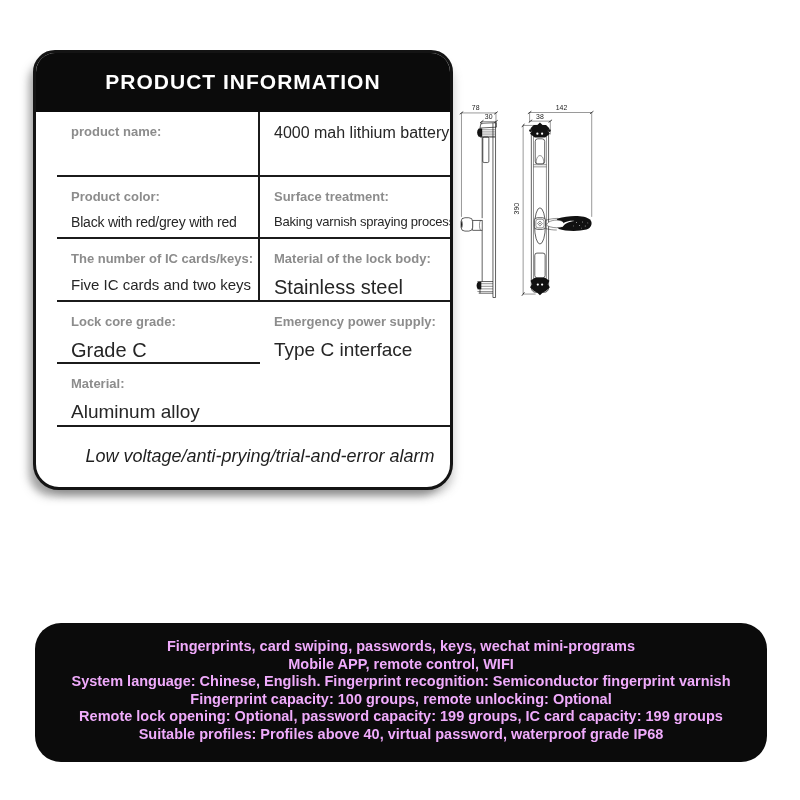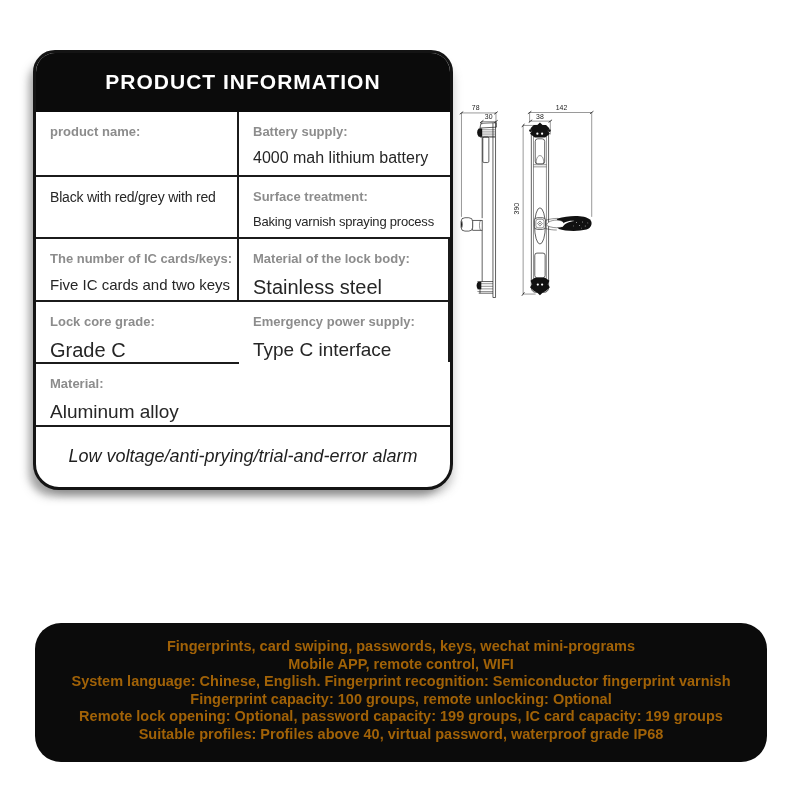--- a/index.html
+++ b/index.html
@@ -18,20 +18,21 @@
     background:#0b0b0b;height:60px;flex:0 0 60px;
     display:flex;align-items:center;justify-content:center;
     margin:-1px -1px 0 -1px;
   }
   .card-header h1{
     margin:0;color:#ffffff;font-size:21px;font-weight:bold;letter-spacing:1px;
   }
   .spec-grid{
     flex:1;display:grid;grid-template-columns:203px 1fr;
     grid-template-rows:repeat(6,1fr);
+    padding-left:21px;
   }
   .cell{padding:12px 8px 0 14px;box-sizing:border-box;border-top:2px solid #1b1b1b;}
   .cell.r1{border-top:none;}
   .cell.c-left{border-right:2px solid #1b1b1b;}
   .cell.full{grid-column:1 / -1;display:flex;align-items:center;justify-content:center;padding:0 6px;}
   .label{font-size:13px;font-weight:bold;color:#8c8c8c;margin-bottom:10px;white-space:nowrap;}
   .value{color:#262626;white-space:nowrap;}
   .v20{font-size:20px;}
   .v19{font-size:19px;}
   .v16{font-size:16px;}
@@ -48,43 +49,43 @@
   .blk{fill:#111;stroke:none;}
   .wht{fill:#fff;}
   .dim-label{font-size:16px;fill:#1a1a1a;font-family:"Liberation Sans",sans-serif;}
   
   .features{
     position:absolute;left:35px;top:623px;width:732px;height:139px;
     background:#0b0b0b;border-radius:26px;box-sizing:border-box;
     padding-top:15px;text-align:center;
   }
   .feature-line{
-    color:#a16207;font-size:14.5px;font-weight:bold;line-height:17.6px;white-space:nowrap;
+    color:#f0abfc;font-size:14.5px;font-weight:bold;line-height:17.6px;white-space:nowrap;
   }
 </style>
 </head>
 <body>
 
 <div class="page">
 
   <section class="card">
     <header class="card-header">
       <h1>PRODUCT INFORMATION</h1>
     </header>
     <div class="spec-grid">
 
       <div class="cell c-left r1">
         <div class="label">product name:</div>
       </div>
       <div class="cell r1">
-        <div class="label">Battery supply:</div>
         <div class="value v16">4000 mah lithium battery</div>
       </div>
 
       <div class="cell c-left">
+        <div class="label">Product color:</div>
         <div class="value v14">Black with red/grey with red</div>
       </div>
       <div class="cell">
         <div class="label">Surface treatment:</div>
         <div class="value v13">Baking varnish spraying process</div>
       </div>
 
       <div class="cell c-left">
         <div class="label">The number of IC cards/keys:</div>
         <div class="value v15">Five IC cards and two keys</div>

